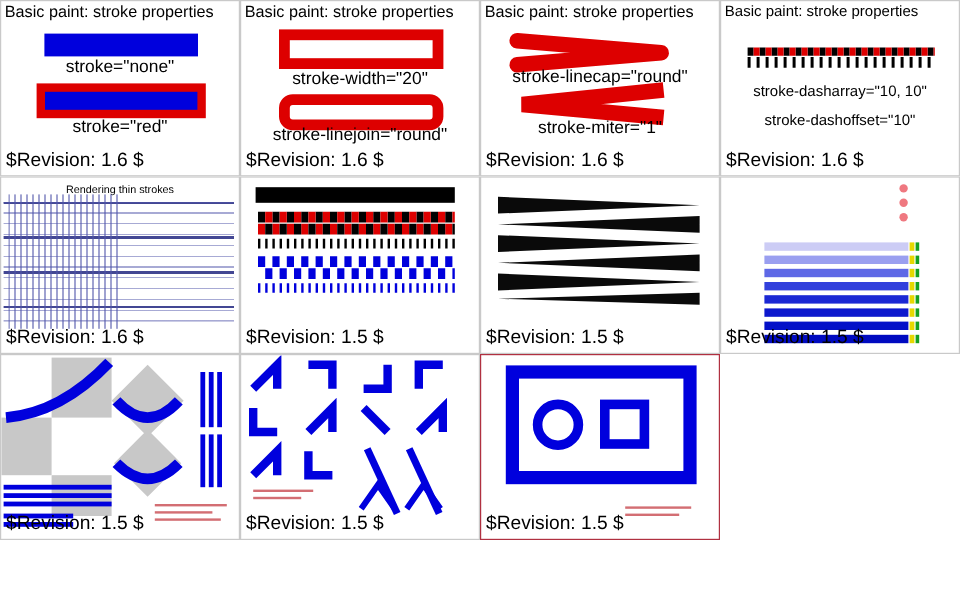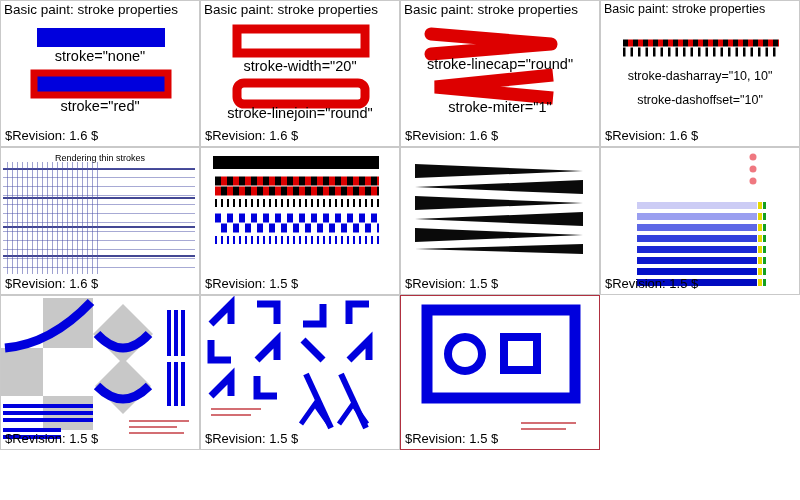--- a/index.html
+++ b/index.html
@@ -4,21 +4,21 @@
 <style>
   html,body{margin:0;padding:0;background:#fff;}
   body{font-family:"Liberation Sans",sans-serif;color:#000;}
   #screen{position:relative;width:800px;height:500px;background:#fff;overflow:hidden;}
   .cell{position:absolute;background:#fff;border:1px solid #c9c9c9;box-sizing:border-box;overflow:hidden;}
   .cell.selected{border-color:#b03040;}
   .title{position:absolute;top:1px;left:3px;font-size:13.5px;white-space:nowrap;}
   .title.small{font-size:12.5px;}
   .clabel{position:absolute;left:0;width:100%;text-align:center;font-size:14.5px;white-space:nowrap;}
   .clabel.small{font-size:12.5px;}
-  .revision{position:absolute;left:4px;bottom:3px;font-size:13px;z-index:3;}
+  .revision{position:absolute;left:4px;bottom:3px;font-size:16px;z-index:3;}
   svg.gfx{position:absolute;left:0;top:0;}
   .heading-small{position:absolute;top:5px;left:0;width:100%;text-align:center;font-size:9px;}
   .vlines{position:absolute;left:6px;top:14px;width:94px;height:112px;
     background:repeating-linear-gradient(90deg,rgba(80,85,170,0.55) 0 1px,transparent 1px 5px);}
   .hlines{position:absolute;left:2px;top:20px;width:192px;height:100px;
     background:repeating-linear-gradient(180deg,rgba(80,85,170,0.5) 0 1px,transparent 1px 9px),
                repeating-linear-gradient(180deg,rgba(20,25,120,0.8) 0 2px,transparent 2px 29px);}
   .redline{position:absolute;background:#c03038;opacity:.7;height:2px;}
 </style>
 </head>

